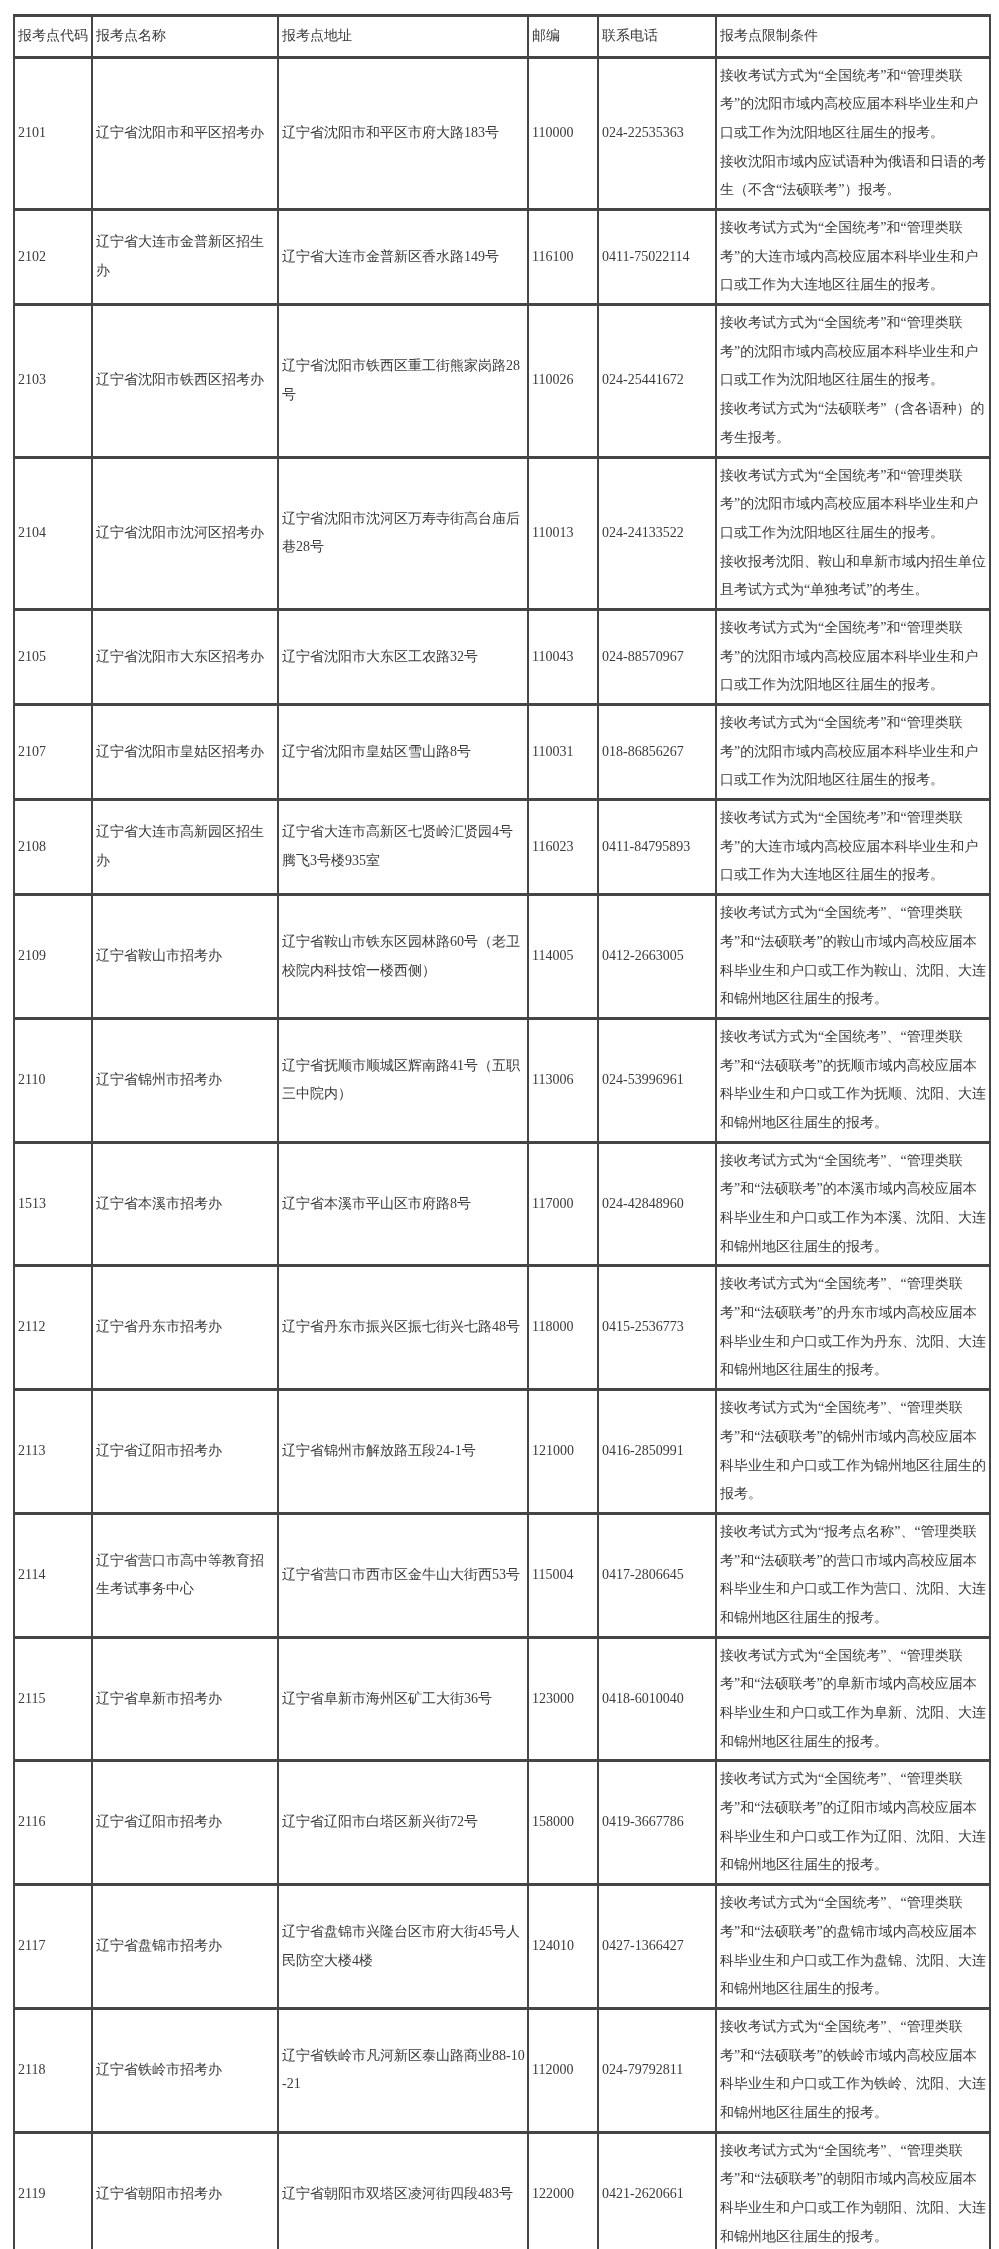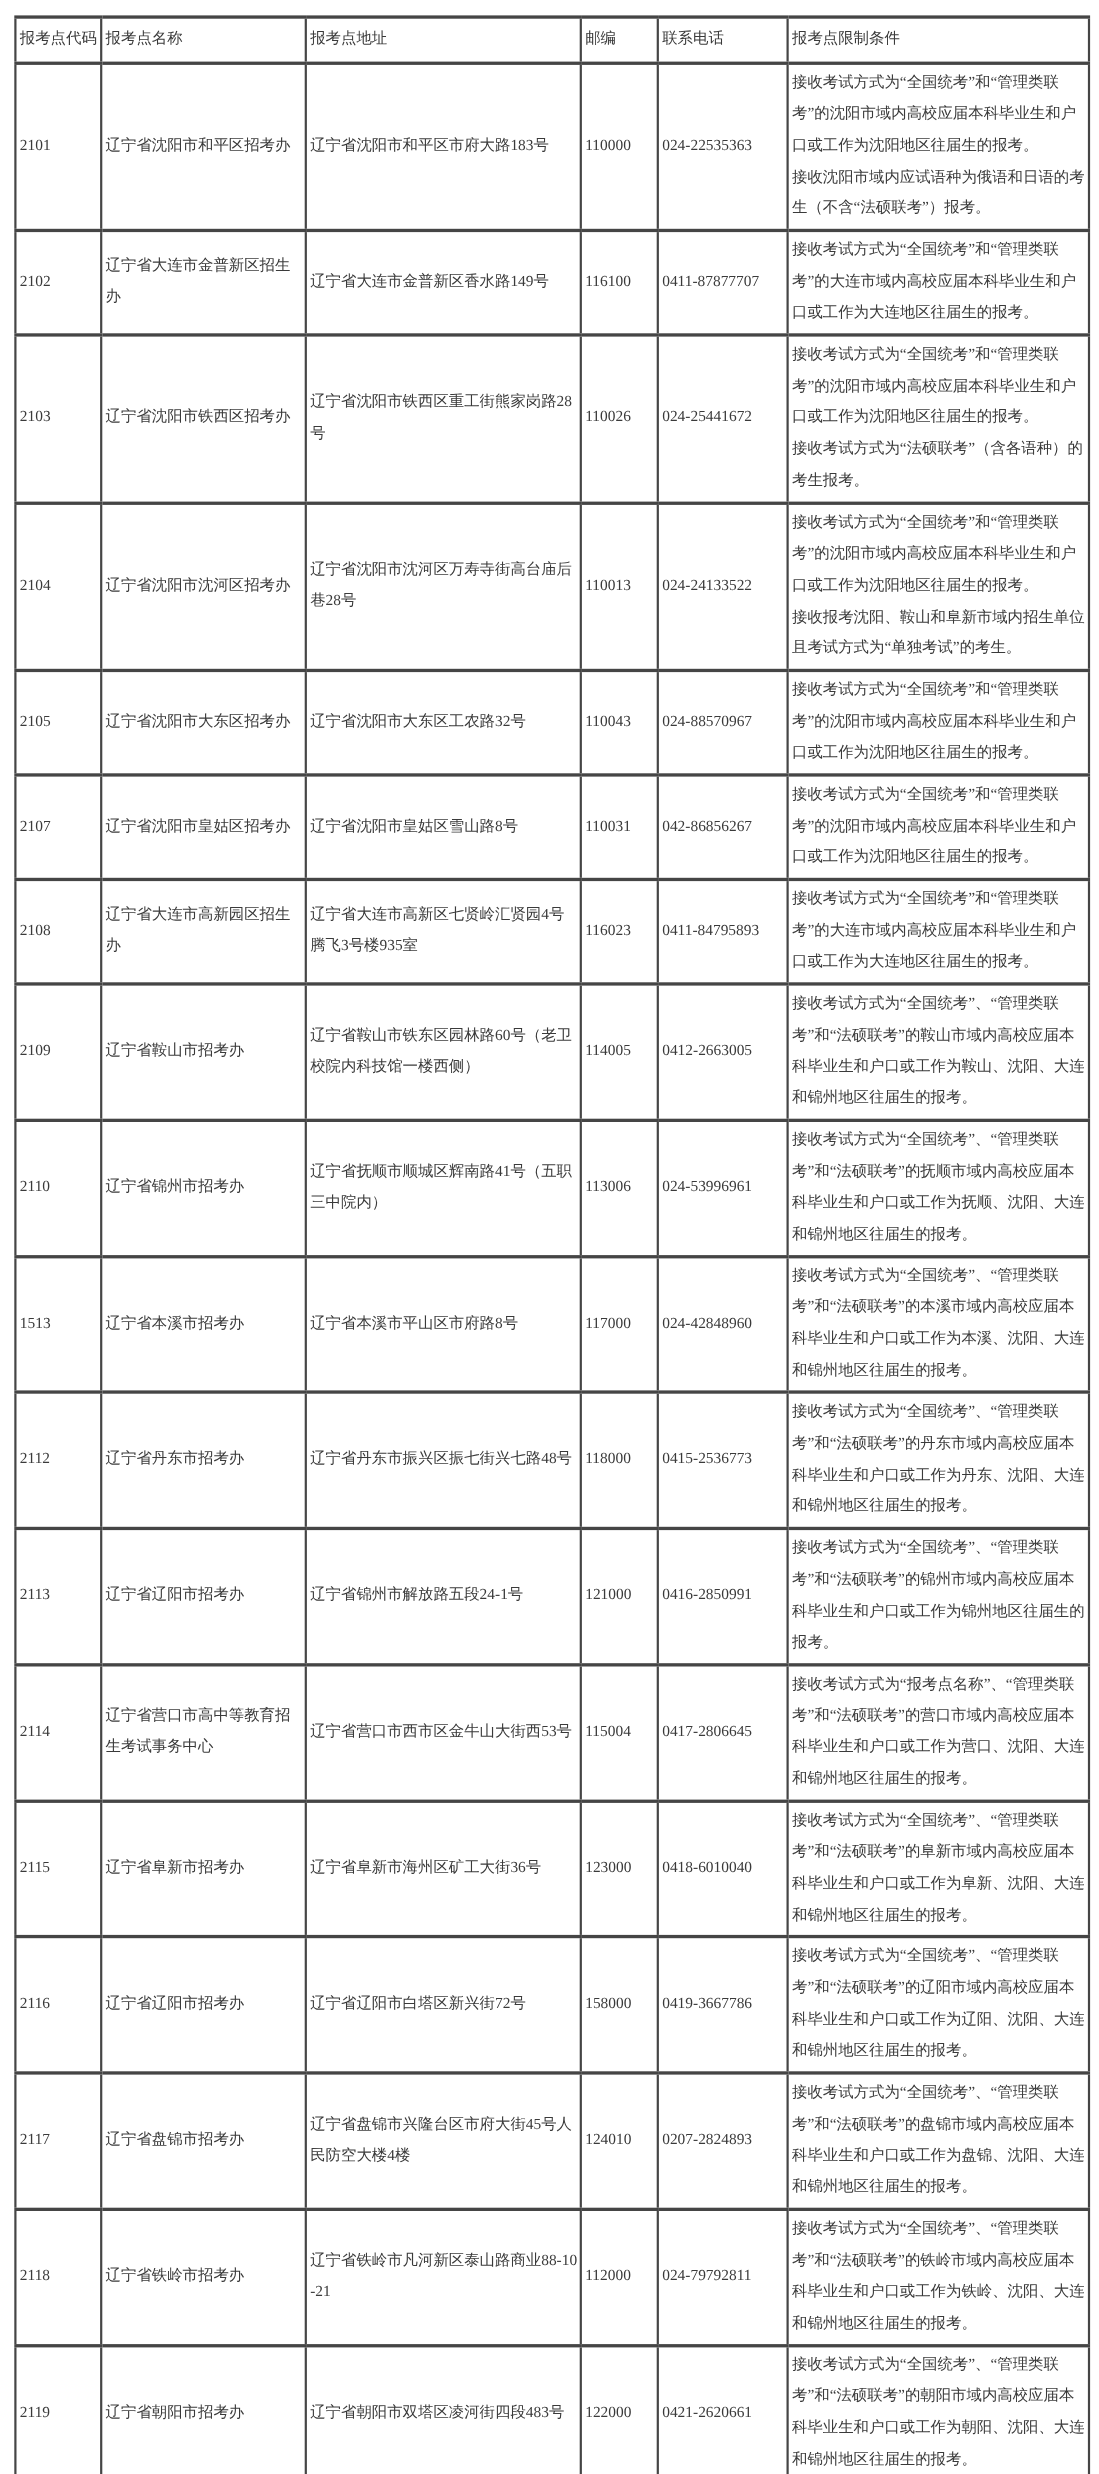--- a/index.html
+++ b/index.html
@@ -84,21 +84,21 @@
         <td class="cell-postal">110000</td>
         <td class="cell-phone">024-22535363</td>
         <td class="cell-restriction">接收考试方式为“全国统考”和“管理类联考”的沈阳市域内高校应届本科毕业生和户口或工作为沈阳地区往届生的报考。
 接收沈阳市域内应试语种为俄语和日语的考生（不含“法硕联考”）报考。</td>
       </tr>
       <tr>
         <td class="cell-code">2102</td>
         <td class="cell-name">辽宁省大连市金普新区招生办</td>
         <td class="cell-address">辽宁省大连市金普新区香水路149号</td>
         <td class="cell-postal">116100</td>
-        <td class="cell-phone">0411-87877707</td>
+        <td class="cell-phone">0411-75022114</td>
         <td class="cell-restriction">接收考试方式为“全国统考”和“管理类联考”的大连市域内高校应届本科毕业生和户口或工作为大连地区往届生的报考。</td>
       </tr>
       <tr>
         <td class="cell-code">2103</td>
         <td class="cell-name">辽宁省沈阳市铁西区招考办</td>
         <td class="cell-address">辽宁省沈阳市铁西区重工街熊家岗路28号</td>
         <td class="cell-postal">110026</td>
         <td class="cell-phone">024-25441672</td>
         <td class="cell-restriction">接收考试方式为“全国统考”和“管理类联考”的沈阳市域内高校应届本科毕业生和户口或工作为沈阳地区往届生的报考。
 接收考试方式为“法硕联考”（含各语种）的考生报考。</td>
@@ -118,21 +118,21 @@
         <td class="cell-address">辽宁省沈阳市大东区工农路32号</td>
         <td class="cell-postal">110043</td>
         <td class="cell-phone">024-88570967</td>
         <td class="cell-restriction">接收考试方式为“全国统考”和“管理类联考”的沈阳市域内高校应届本科毕业生和户口或工作为沈阳地区往届生的报考。</td>
       </tr>
       <tr>
         <td class="cell-code">2107</td>
         <td class="cell-name">辽宁省沈阳市皇姑区招考办</td>
         <td class="cell-address">辽宁省沈阳市皇姑区雪山路8号</td>
         <td class="cell-postal">110031</td>
-        <td class="cell-phone">042-86856267</td>
+        <td class="cell-phone">018-86856267</td>
         <td class="cell-restriction">接收考试方式为“全国统考”和“管理类联考”的沈阳市域内高校应届本科毕业生和户口或工作为沈阳地区往届生的报考。</td>
       </tr>
       <tr>
         <td class="cell-code">2108</td>
         <td class="cell-name">辽宁省大连市高新园区招生办</td>
         <td class="cell-address">辽宁省大连市高新区七贤岭汇贤园4号腾飞3号楼935室</td>
         <td class="cell-postal">116023</td>
         <td class="cell-phone">0411-84795893</td>
         <td class="cell-restriction">接收考试方式为“全国统考”和“管理类联考”的大连市域内高校应届本科毕业生和户口或工作为大连地区往届生的报考。</td>
       </tr>
@@ -198,21 +198,21 @@
         <td class="cell-address">辽宁省辽阳市白塔区新兴街72号</td>
         <td class="cell-postal">158000</td>
         <td class="cell-phone">0419-3667786</td>
         <td class="cell-restriction">接收考试方式为“全国统考”、“管理类联考”和“法硕联考”的辽阳市域内高校应届本科毕业生和户口或工作为辽阳、沈阳、大连和锦州地区往届生的报考。</td>
       </tr>
       <tr>
         <td class="cell-code">2117</td>
         <td class="cell-name">辽宁省盘锦市招考办</td>
         <td class="cell-address">辽宁省盘锦市兴隆台区市府大街45号人民防空大楼4楼</td>
         <td class="cell-postal">124010</td>
-        <td class="cell-phone">0207-2824893</td>
+        <td class="cell-phone">0427-1366427</td>
         <td class="cell-restriction">接收考试方式为“全国统考”、“管理类联考”和“法硕联考”的盘锦市域内高校应届本科毕业生和户口或工作为盘锦、沈阳、大连和锦州地区往届生的报考。</td>
       </tr>
       <tr>
         <td class="cell-code">2118</td>
         <td class="cell-name">辽宁省铁岭市招考办</td>
         <td class="cell-address">辽宁省铁岭市凡河新区泰山路商业88-10-21</td>
         <td class="cell-postal">112000</td>
         <td class="cell-phone">024-79792811</td>
         <td class="cell-restriction">接收考试方式为“全国统考”、“管理类联考”和“法硕联考”的铁岭市域内高校应届本科毕业生和户口或工作为铁岭、沈阳、大连和锦州地区往届生的报考。</td>
       </tr>

